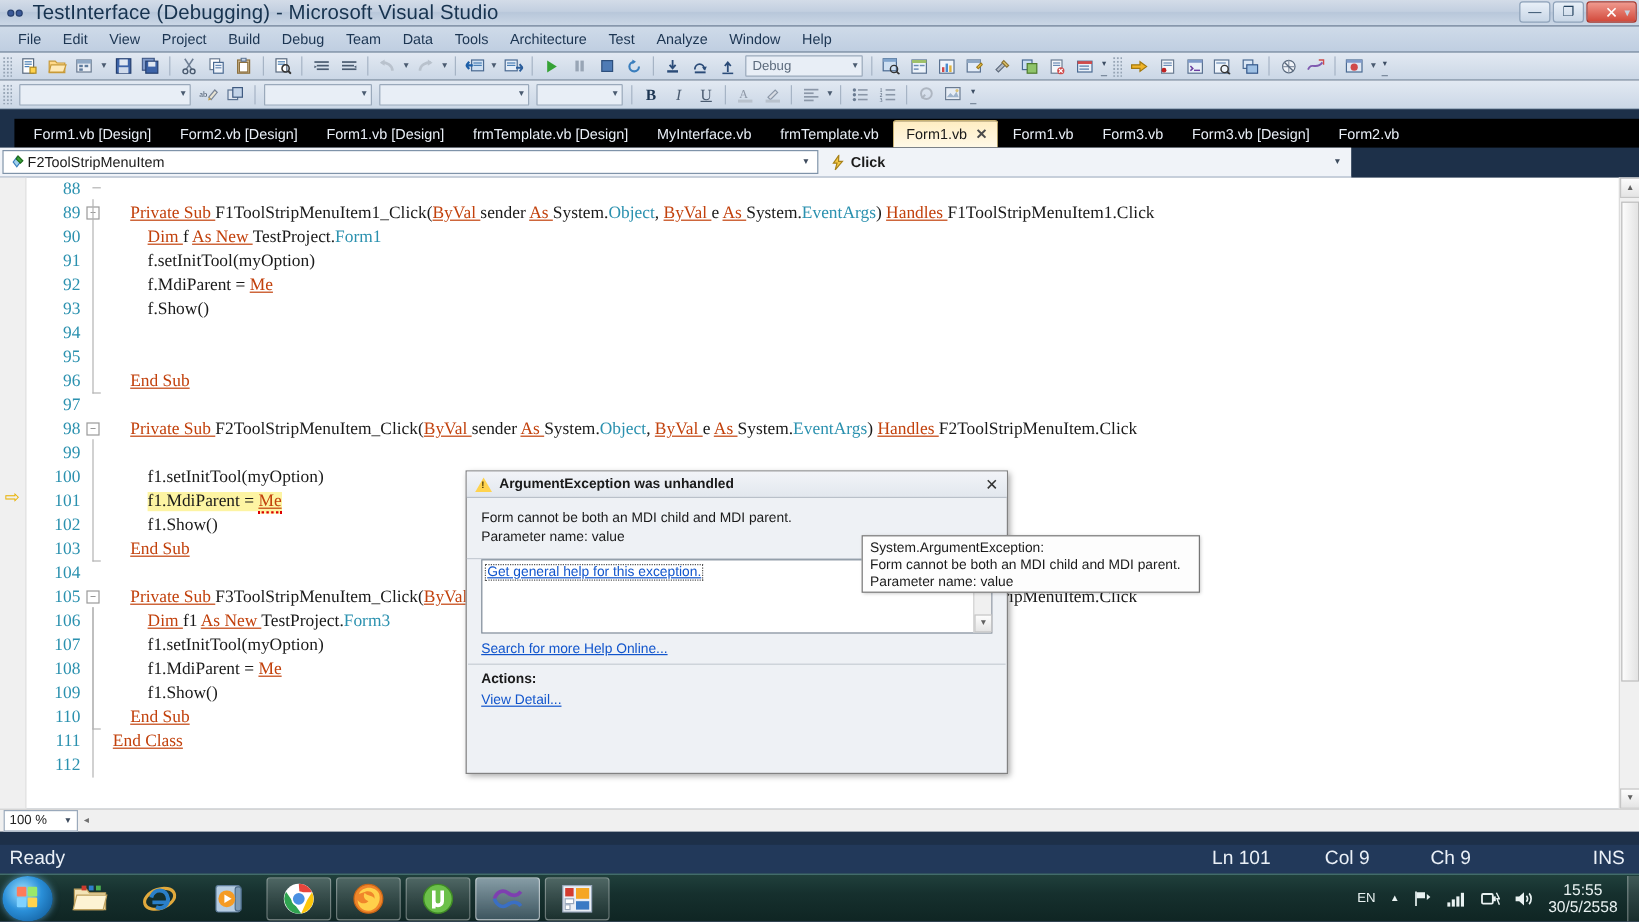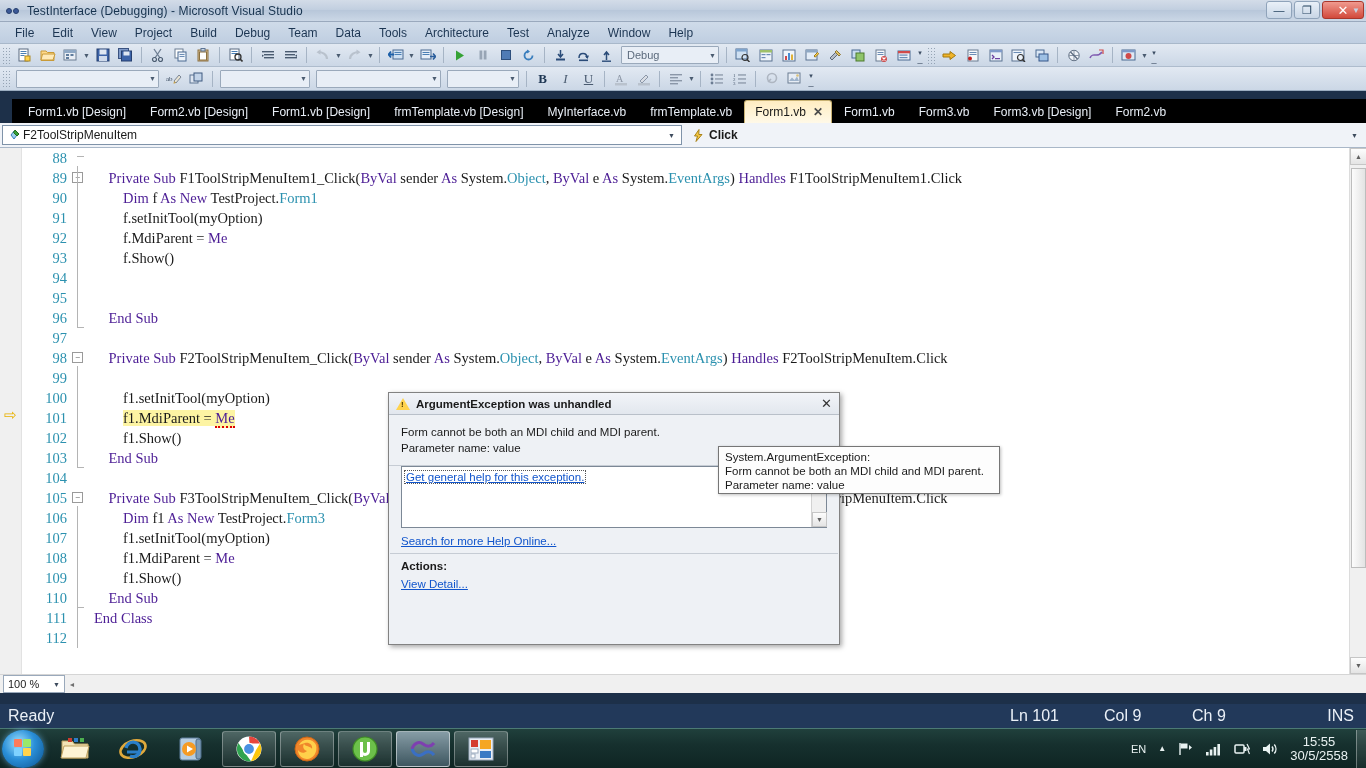--- a/index.html
+++ b/index.html
@@ -21,21 +21,21 @@
   .title-icon {
     margin-left: 5px; width: 16px; height: 14px; position: relative;
   }
   .title-icon i {
     position: absolute; top: 4px; width: 6px; height: 6px; border-radius: 50%;
     background: #3b5998; border: 1px solid #27406e;
   }
   .title-icon i.a { left: 1px; }
   .title-icon i.b { left: 8px; }
   .title-text {
-    margin-left: 6px; font-size: 12px; color: #17334f; letter-spacing: .1px;
+    margin-left: 6px; font-size: 17px; color: #17334f; letter-spacing: .1px;
   }
   .winbtns { position: absolute; right: 2px; top: 1px; display: flex; gap: 2px; }
   .winbtn {
     width: 26px; height: 18px; border-radius: 3px;
     background: linear-gradient(to bottom,#e9f0f8,#c8d6e6);
     border: 1px solid #8fa3ba; position: relative;
   }
   .winbtn.close { background: linear-gradient(to bottom,#f09a8f,#d2493b); border-color:#a8372c; width: 42px;}
   .winbtn span {
     position:absolute; left:0; right:0; top:2px; text-align:center;
@@ -105,21 +105,21 @@
   }
   .tab .tabclose {
     margin-left:7px; font-size:12px; color:#4b4b4b; font-weight:bold;
   }
   .tabstrip-drop {
     position:absolute; right:6px; top:6px; font-size:8px; color:#c5d2e2;
   }
 
   
   .navbar {
-    position:absolute; left:0; top:123px; width:1366px; height:25px;
+    position:absolute; left:0; top:123px; width:1126px; height:25px;
     background:#f0f3f8; border-bottom:1px solid #a9b7c8;
     display:flex; align-items:center; padding:2px 2px;
   }
   .navcombo {
     height:20px; border:1px solid #7f93a9; background:#fff;
     display:flex; align-items:center; font-size:12px; color:#1a1a1a;
     padding-left:4px;
   }
   .navcombo.left { width:680px; }
   .navcombo.right { flex:1; margin-left:4px; border:none; background:#f0f3f8;}
@@ -138,21 +138,21 @@
   .codearea { position:absolute; left:0; top:0; width:1340px; height:100%; }
   .cline {
     position:relative; height:20px; font-family:"Liberation Serif", serif;
     font-size:14.5px; line-height:20px; white-space:pre;
   }
   .lnum {
     position:absolute; left:22px; width:45px; text-align:right;
     color:#2b91af; font-family:"Liberation Serif", serif; font-size:14.5px;
   }
   .ctext { position:absolute; left:94px; color:#1a1a1a; }
-  .kw { color:#4c1d95; }
+  .kw { color:#c2410c;text-decoration:underline; }
   .ty { color:#2b91af; }
   .hl { background:#fdf4a3; }
   .sq { border-bottom:2px dotted #d00; }
 
   .foldbox {
     position:absolute; left:72px; width:11px; height:11px;
     border:1px solid #9a9a9a; background:#fff; color:#444;
     font-size:9px; line-height:9px; text-align:center;
   }
   .foldline {

